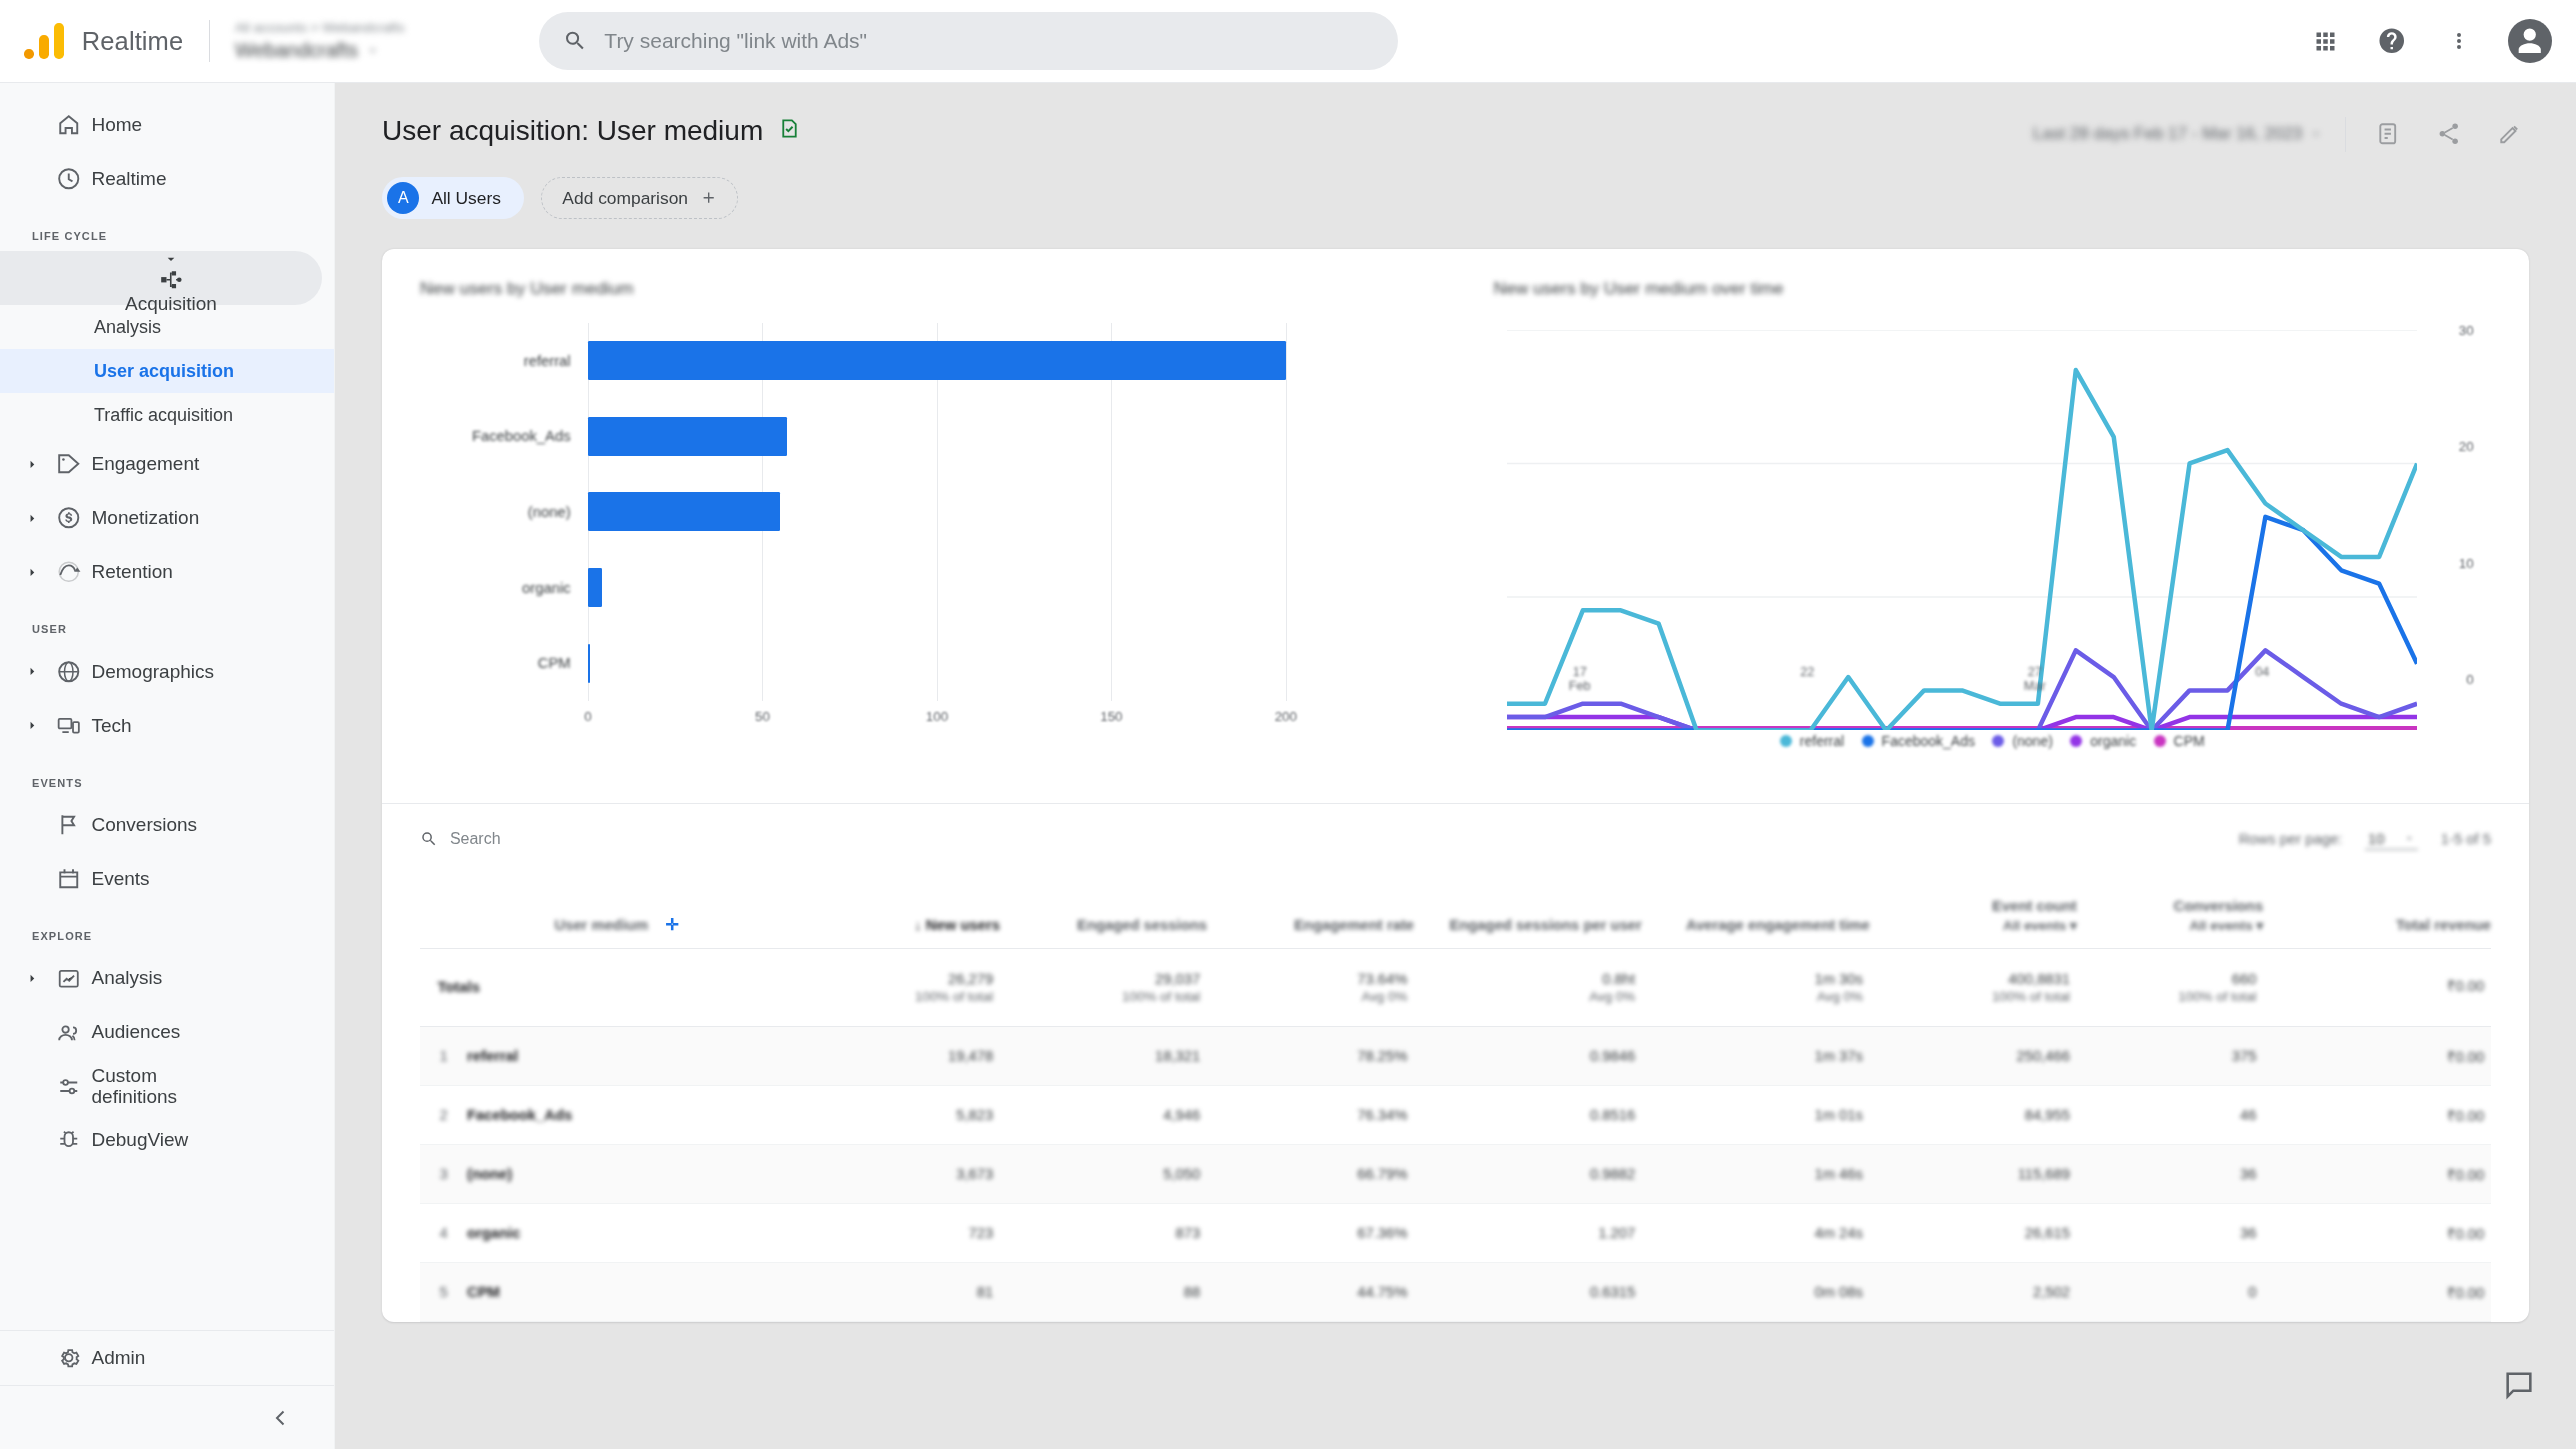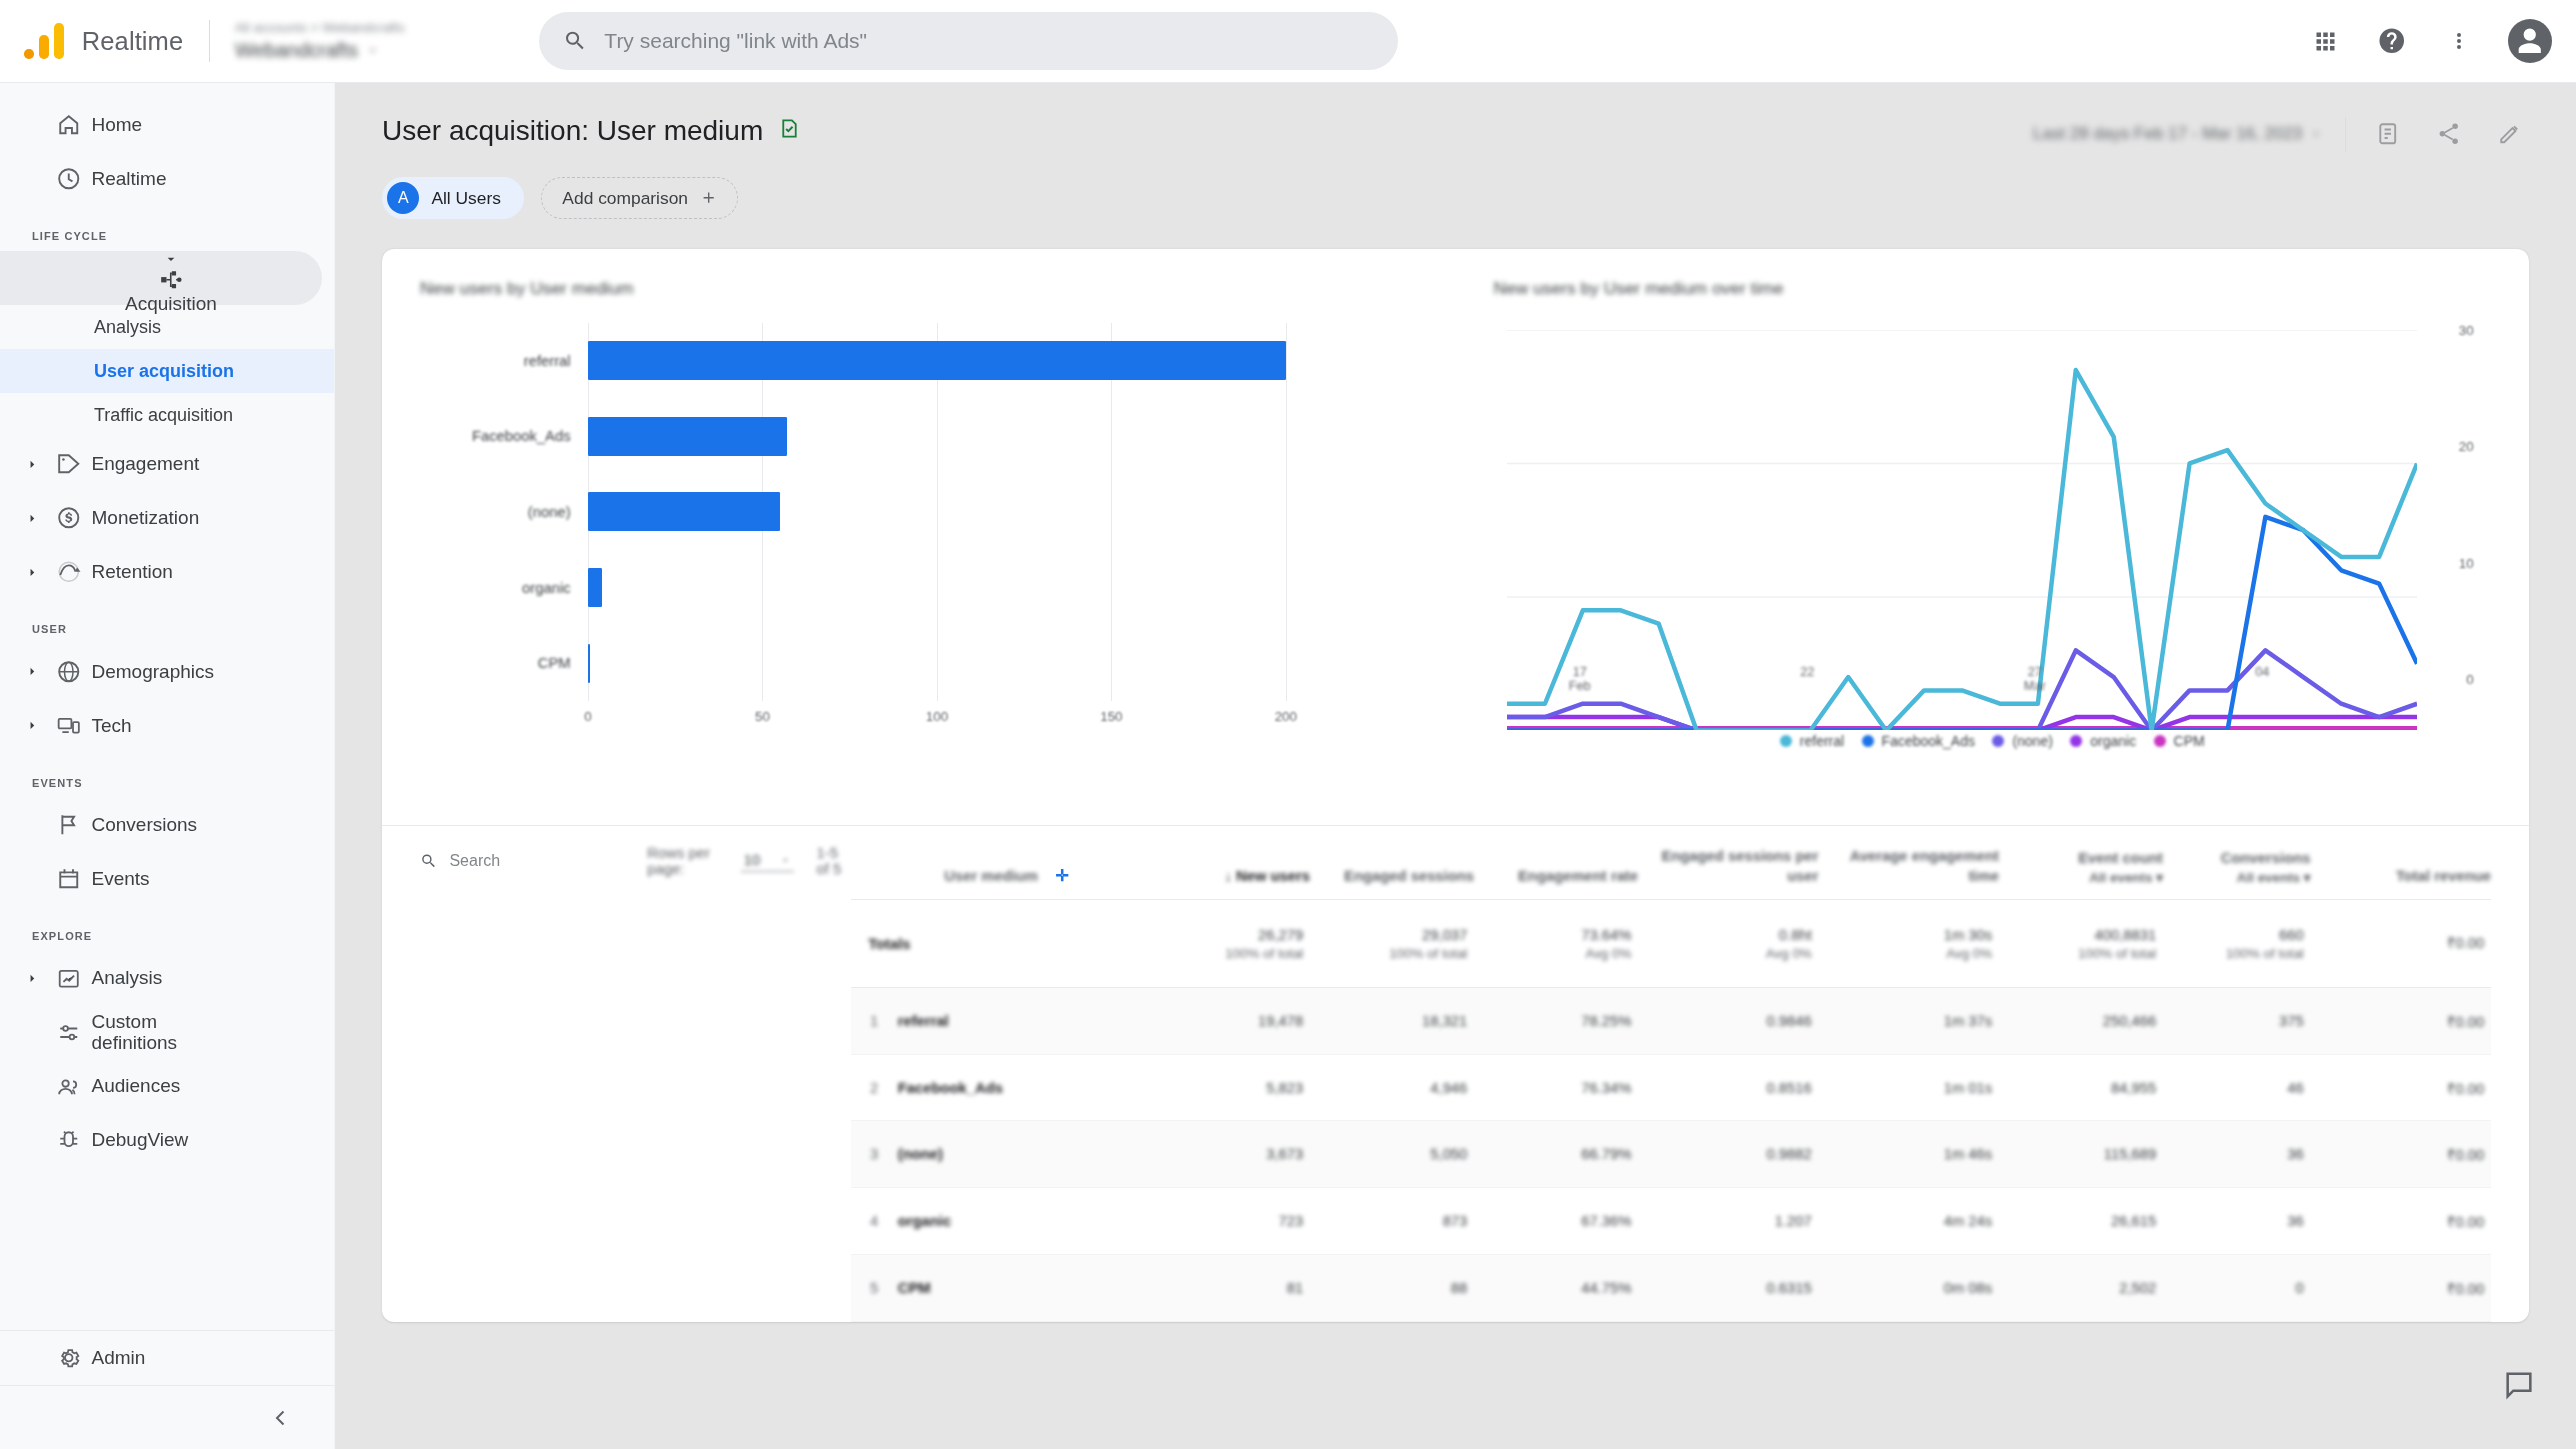--- a/index.html
+++ b/index.html
@@ -151,21 +151,21 @@
   .lx .lx2 { font-size: 12.7px; color: #5f6368; }
   .legend {
     position: absolute; left: 0; right: 0; bottom: 2.7px;
     display: flex; justify-content: center; align-items: center; gap: 17.4px;
   }
   .leg { display: flex; align-items: center; gap: 8px; filter: blur(1.6px); }
   .leg i { width: 12px; height: 12px; border-radius: 50%; display: block; }
   .leg span { font-size: 14px; color: #3c4043; }
 
   
-  .table-pane { flex: 1; display: flex; flex-direction: row; padding: 0 38px; }
+  .table-pane { flex: 1; display: flex; flex-direction: column; padding: 0 38px; }
   .table-top { display: flex; align-items: center; height: 70px; }
   .tsearch { display: flex; align-items: center; gap: 12px; width: 282px; }
   .tsearch input {
     border: none; outline: none; background: transparent;
     font-size: 16px; color: #5f6368; width: 100%;
     font-family: "Liberation Sans", sans-serif;
   }
   .tsearch input::placeholder { color: #80868b; }
   .table-top-right { margin-left: auto; display: flex; align-items: center; gap: 23px; filter: blur(2.1px); }
   .rpp-label { font-size: 14.8px; color: #5f6368; }
@@ -416,36 +416,36 @@
               <path stroke="#5f6368" stroke-width="1.7" d="M7 15l3-3 2.5 2L17 9"></path>
             </svg>
         </div>
         <div class="nlabel">Analysis</div>
       </div>
 
 
       <div class="nav-item no-arrow">
         <div class="nico">
           <svg width="25.5" height="25.5" viewBox="0 0 24 24">
+              <circle cx="9" cy="9" r="3" fill="none" stroke="#5f6368" stroke-width="1.7"></circle>
+              <path fill="none" stroke="#5f6368" stroke-width="1.7" d="M3 19c0-3 3-5 6-5s6 2 6 5M16 7a3 3 0 010 6M17.5 19c0-2-1-3.5-2-4.2"></path>
+            </svg>
+        </div>
+        <div class="nlabel">Audiences</div>
+      </div>
+
+      <div class="nav-item no-arrow">
+        <div class="nico">
+          <svg width="25.5" height="25.5" viewBox="0 0 24 24">
               <path stroke="#5f6368" stroke-width="1.7" fill="none" d="M4 8h16M4 16h16"></path>
               <circle cx="9" cy="8" r="2.2" fill="#fff" stroke="#5f6368" stroke-width="1.7"></circle>
               <circle cx="15" cy="16" r="2.2" fill="#fff" stroke="#5f6368" stroke-width="1.7"></circle>
             </svg>
         </div>
         <div class="nlabel" style="line-height:1.15;max-width:154px">Custom definitions</div>
-      </div>
-
-      <div class="nav-item no-arrow">
-        <div class="nico">
-          <svg width="25.5" height="25.5" viewBox="0 0 24 24">
-              <circle cx="9" cy="9" r="3" fill="none" stroke="#5f6368" stroke-width="1.7"></circle>
-              <path fill="none" stroke="#5f6368" stroke-width="1.7" d="M3 19c0-3 3-5 6-5s6 2 6 5M16 7a3 3 0 010 6M17.5 19c0-2-1-3.5-2-4.2"></path>
-            </svg>
-        </div>
-        <div class="nlabel">Audiences</div>
       </div>
 
       <div class="nav-item no-arrow">
         <div class="nico">
           <svg width="25.5" height="25.5" viewBox="0 0 24 24">
               <path fill="none" stroke="#5f6368" stroke-width="1.7" d="M8 8a4 4 0 018 0v5a4 4 0 01-8 0zM4 10h4M16 10h4M4 15h4M16 15h4M9 5L7.5 3.5M15 5l1.5-1.5"></path>
             </svg>
         </div>
         <div class="nlabel">DebugView</div>
       </div>

